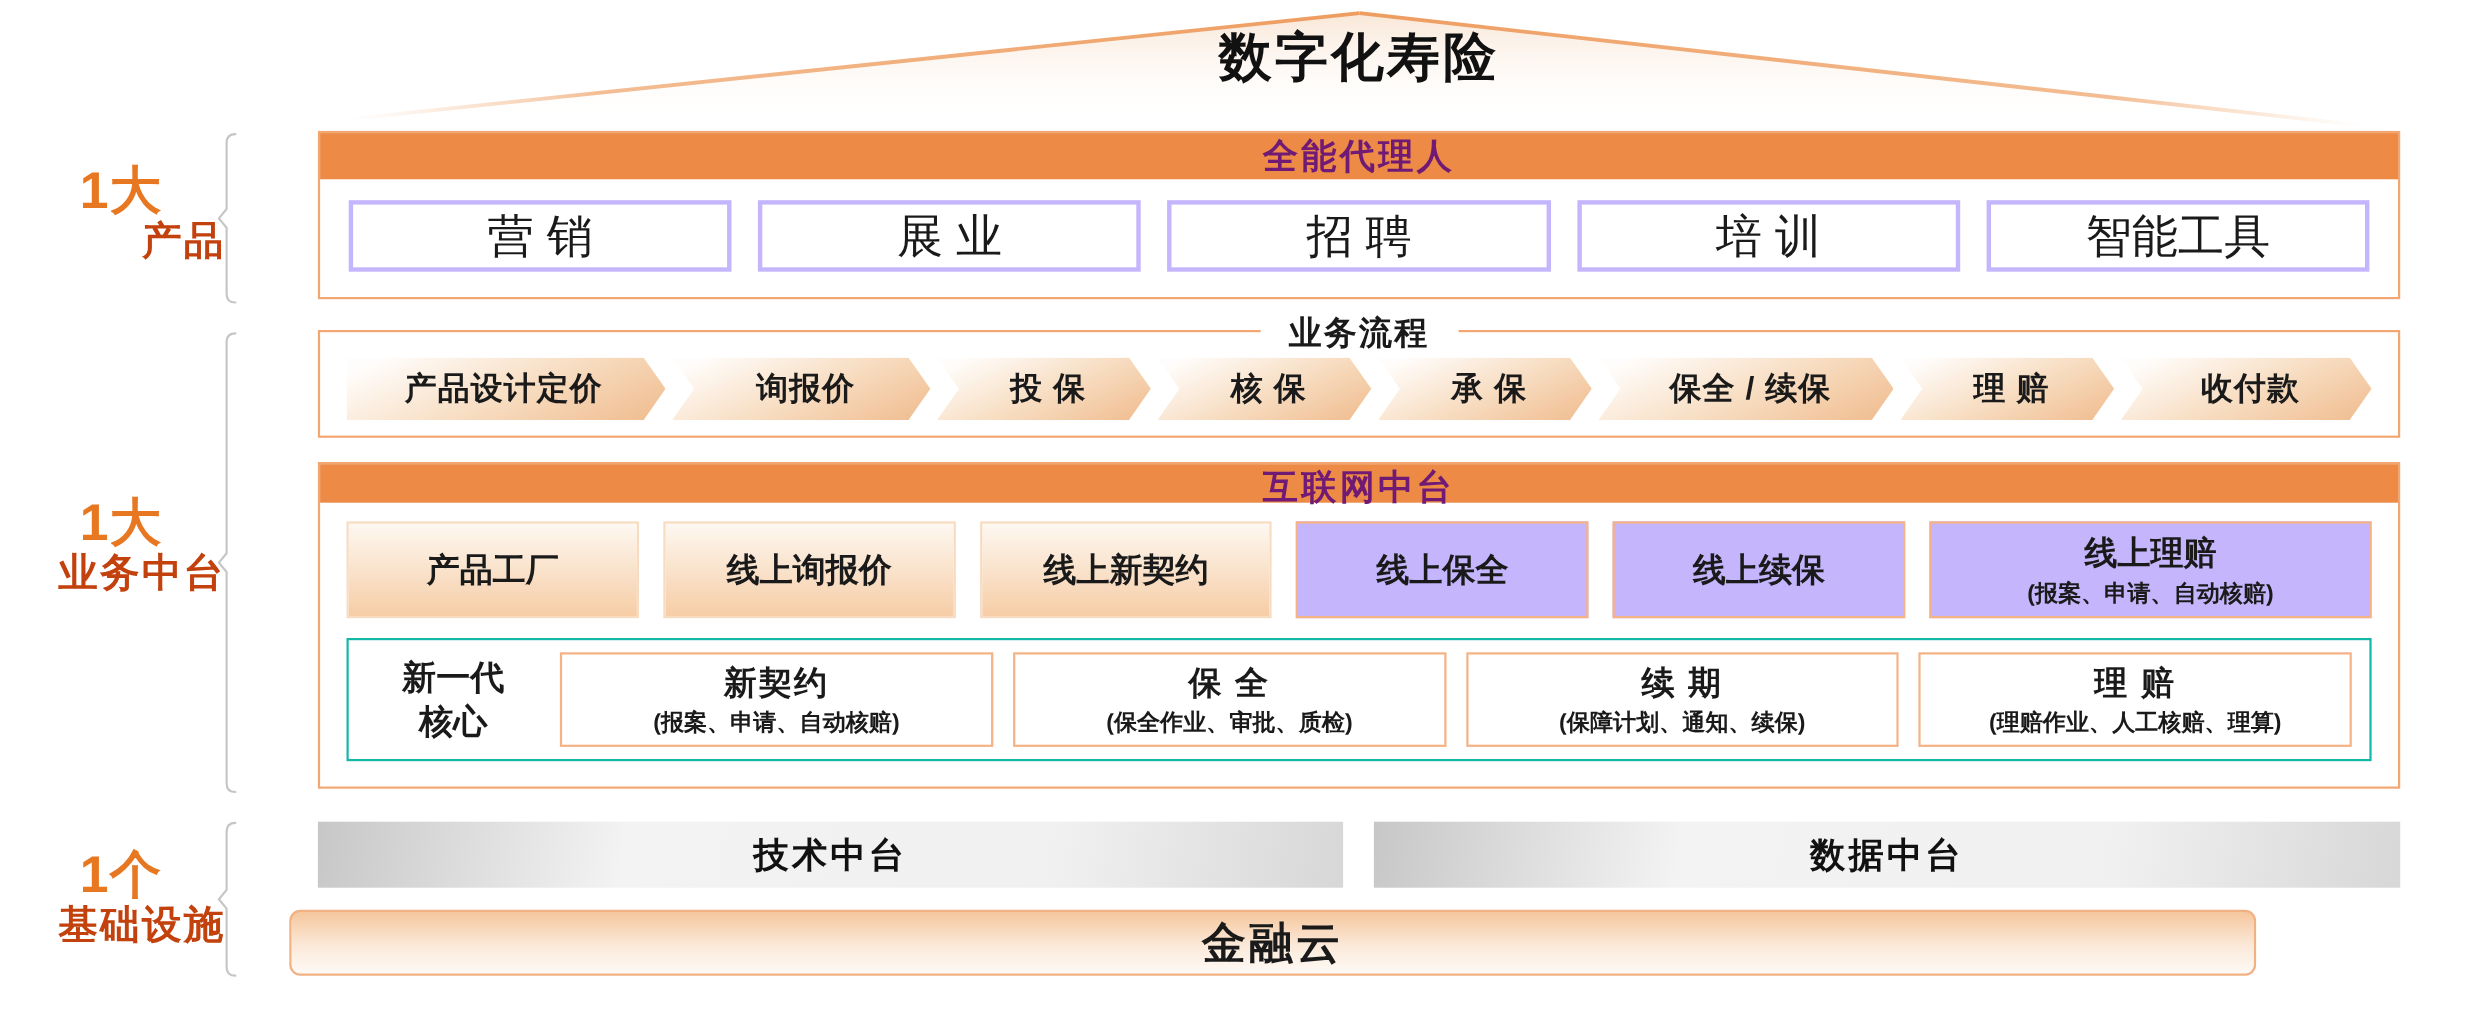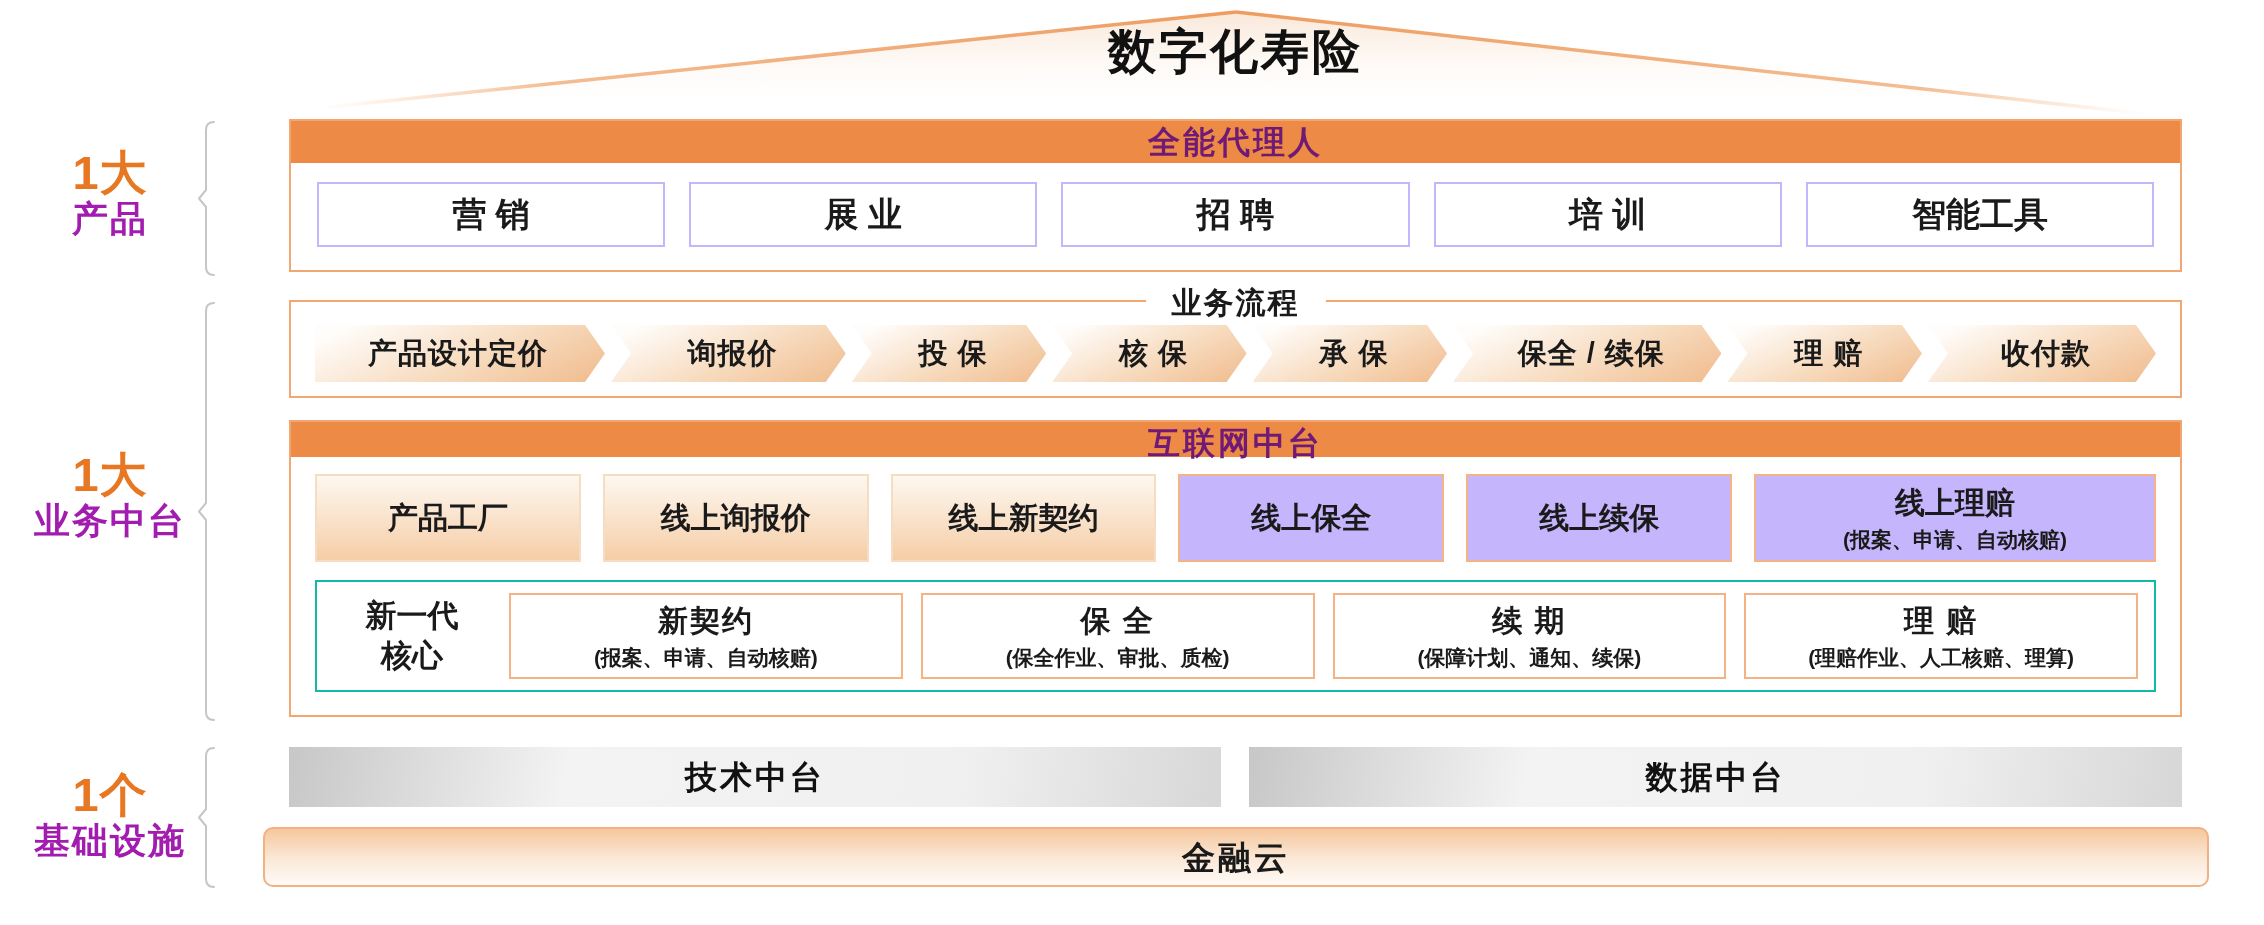--- a/index.html
+++ b/index.html
@@ -3,21 +3,21 @@
 <meta charset="utf-8">
 <style>
   html,body{margin:0;padding:0;background:#ffffff;}
   body{width:2264px;height:925px;position:relative;overflow:hidden;
        font-family:"Liberation Sans",sans-serif;color:#1a1a1a;}
   .page{position:absolute;inset:0;}
 
   
   .side-label{position:absolute;left:15px;width:190px;text-align:center;font-weight:bold;}
   .side-label .num{display:block;color:#e87722;font-size:47px;line-height:50px;letter-spacing:1px;}
-  .side-label .txt{display:block;color:#a21caf;font-size:36px;line-height:42px;letter-spacing:2px;}
+  .side-label .txt{display:block;color:#c2410c;font-size:36px;line-height:42px;letter-spacing:2px;text-align:right;}
   #lbl1{top:148px;} #lbl2{top:450px;} #lbl3{top:770px;}
 
   .bracket{position:absolute;left:196px;width:20px;}
   #br1{top:120px;height:157px;} #br2{top:301px;height:421px;} #br3{top:746px;height:143px;}
 
   
   .main{position:absolute;left:289px;top:0;width:1893px;height:925px;}
 
   .roof{position:absolute;left:0;top:6px;width:1893px;height:116px;}
   .main-title{position:absolute;left:0;right:0;top:20px;text-align:center;
@@ -25,22 +25,22 @@
 
   .section{position:absolute;left:0;width:1893px;box-sizing:border-box;
            border:2px solid #f2a672;background:#fff;}
   .sec-header{background:#ed8a45;color:#701a75;font-weight:bold;font-size:32px;
               text-align:center;letter-spacing:3px;}
 
   
   #sec-agent{top:119px;height:153px;}
   #sec-agent .sec-header{height:42px;line-height:42px;}
   .agent-row{display:flex;gap:24px;padding:19px 26px;height:65px;}
-  .agent-box{flex:1;border:2px solid #c4b5fd;background:#fff;display:flex;
-             align-items:center;justify-content:center;font-size:34px;font-weight:bold;}
+  .agent-box{flex:1;border:4px solid #c4b5fd;background:#fff;display:flex;
+             align-items:center;justify-content:center;font-size:42px;font-weight:normal;}
 
   
   #sec-process{top:300px;height:98px;}
   .process-title{position:absolute;top:-19px;left:50%;transform:translateX(-50%);
                  background:#ffffff;padding:0 26px;font-size:30px;font-weight:bold;
                  letter-spacing:2px;white-space:nowrap;}
   .chevron-row{position:absolute;left:24px;right:24px;top:23px;height:57px;display:flex;}
   .chevron{height:57px;margin-right:6px;display:flex;align-items:center;justify-content:center;
            font-size:29px;font-weight:bold;letter-spacing:1px;white-space:nowrap;
            background:linear-gradient(155deg,#fffdfb 8%,#f7dcc0 55%,#f0bb8d 100%);
@@ -67,22 +67,22 @@
   .row2-box{flex:1;height:82px;border:2px solid #f4b285;background:#fff;display:flex;
             flex-direction:column;align-items:center;justify-content:center;
             font-size:30px;font-weight:bold;text-align:center;letter-spacing:2px;}
 
   
   .gray-bar{position:absolute;top:747px;height:60px;line-height:60px;text-align:center;
             font-size:32px;font-weight:bold;letter-spacing:3px;color:#111;
             background:linear-gradient(100deg,#c7c7c7 0%,#f3f3f3 30%,#f0f0f0 72%,#d7d7d7 100%);}
   #bar-tech{left:0;width:932px;}
   #bar-data{left:960px;width:933px;}
-  .cloud-bar{position:absolute;top:827px;left:-26px;width:1946px;height:60px;line-height:58px;
-             text-align:center;font-size:33px;font-weight:bold;letter-spacing:3px;
+  .cloud-bar{position:absolute;top:827px;left:-26px;width:1788px;height:60px;line-height:58px;
+             text-align:center;font-size:40px;font-weight:bold;letter-spacing:3px;
              border:2px solid #f2b183;border-radius:10px;box-sizing:border-box;
              background:linear-gradient(to bottom,#f5c79d 0%,#fbe9d9 55%,#fefaf6 100%);}
 </style>
 </head>
 <body>
 
 <div class="page">
 
   <div class="side-label" id="lbl1">
     <span class="num">1大</span>

